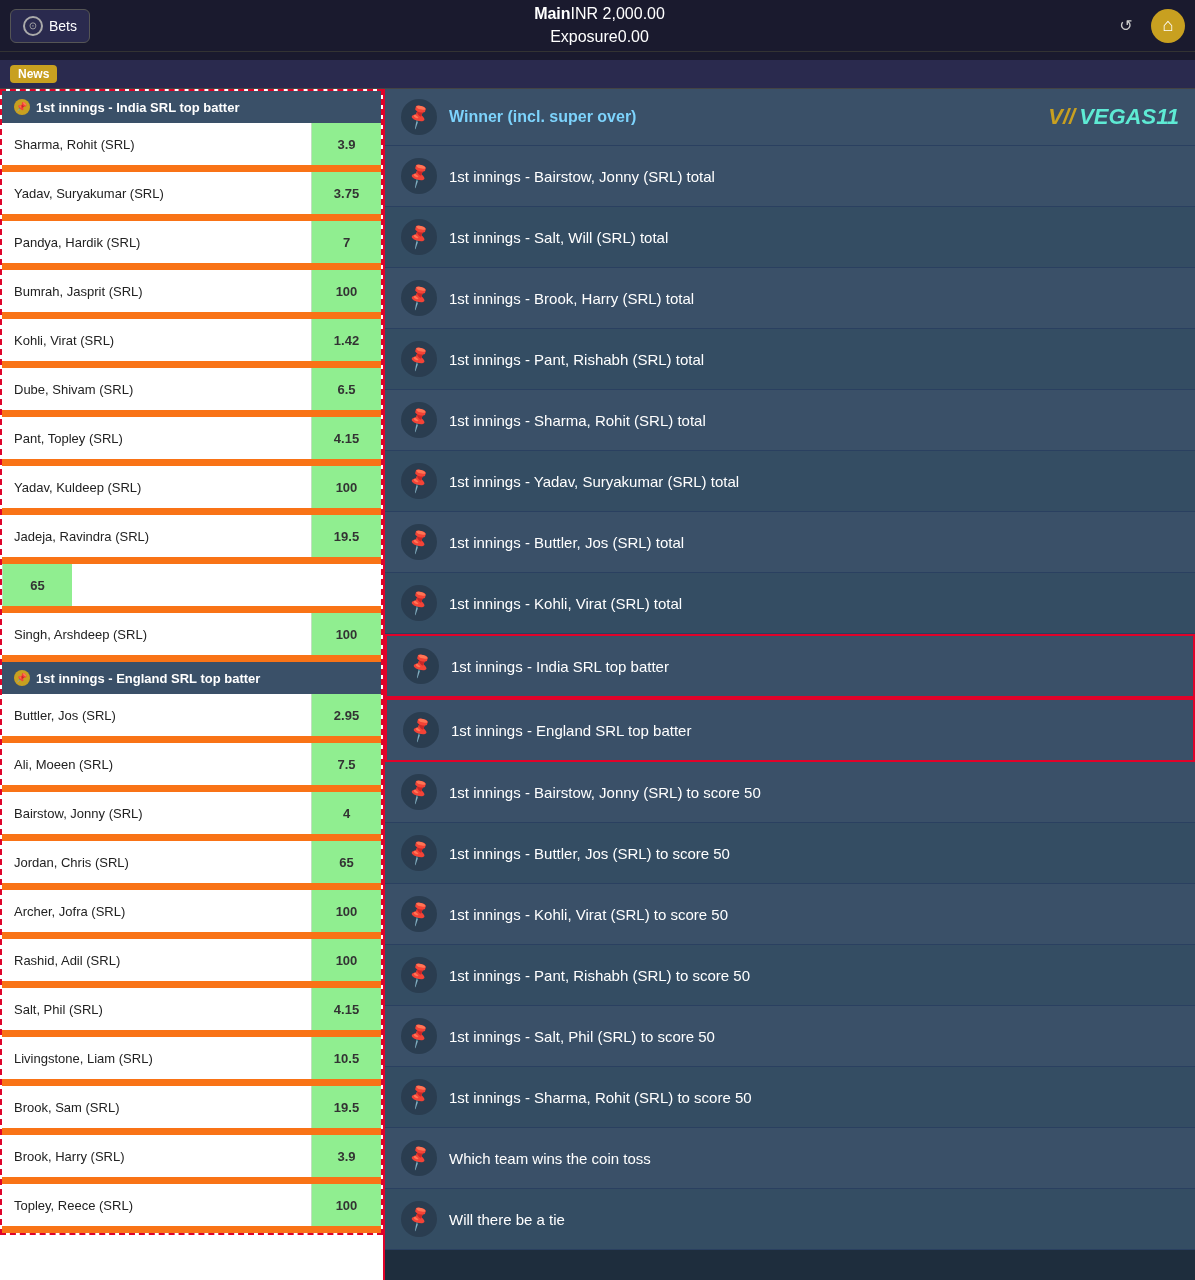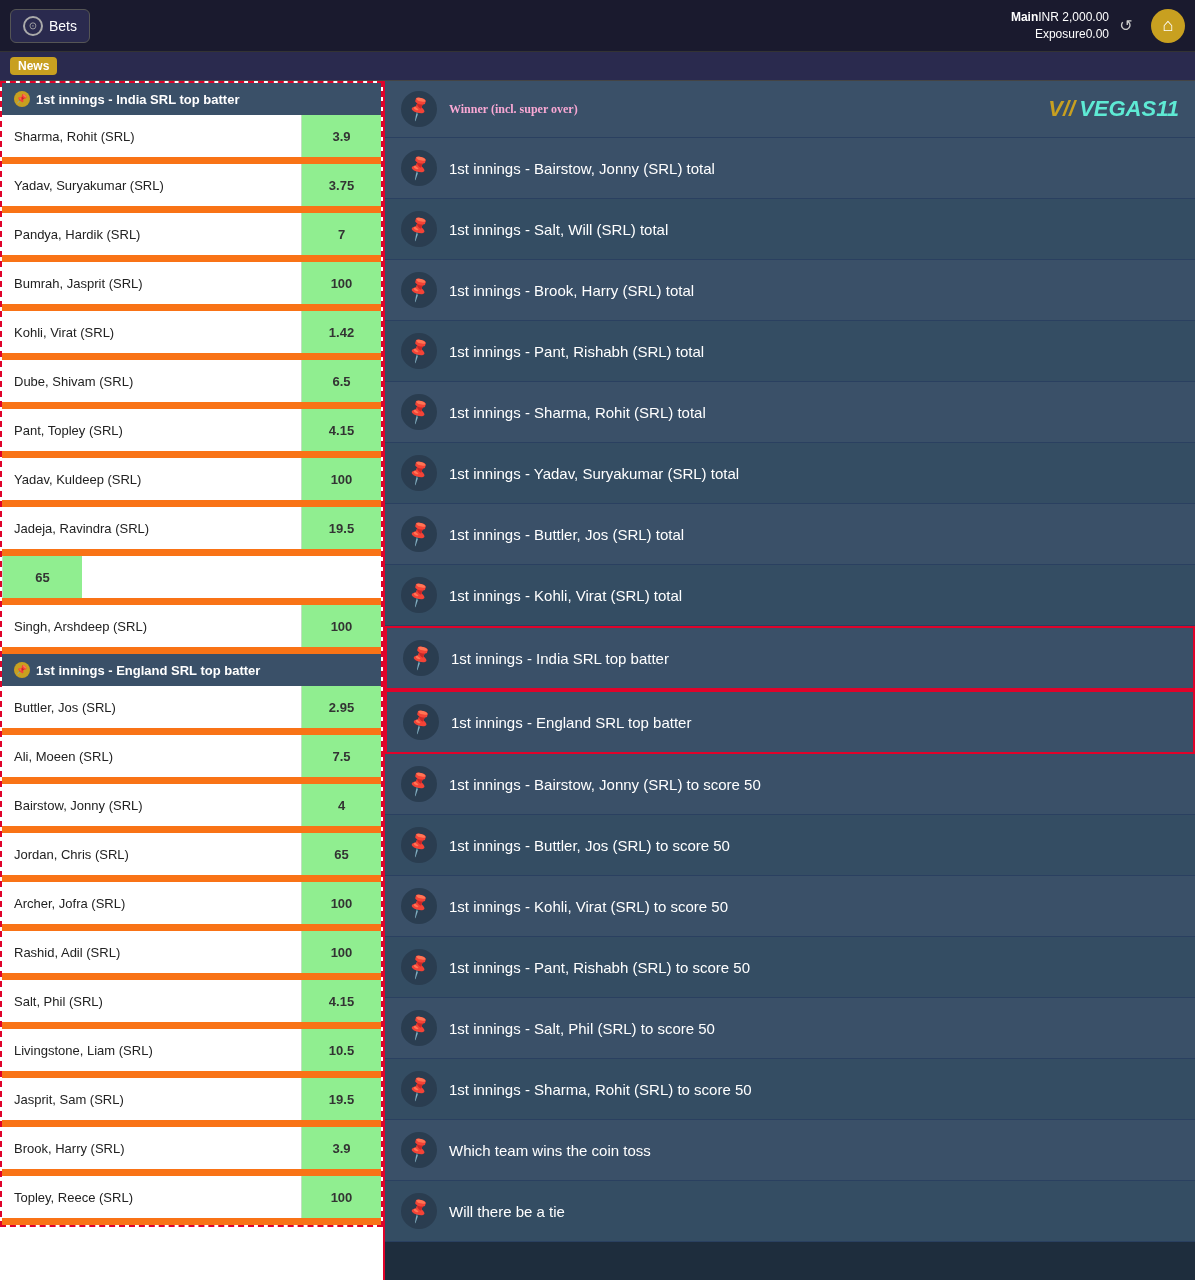--- a/index.html
+++ b/index.html
@@ -36,23 +36,23 @@
     }
     .bets-icon {
       width: 20px; height: 20px;
       border: 2px solid #aaa;
       border-radius: 50%;
       display: flex; align-items: center; justify-content: center;
       font-size: 10px; color: #aaa;
     }
     .main-info {
       flex: 1;
-      text-align: right;
+      text-align: center;
       color: #fff;
-      font-size: 12px;
+      font-size: 16px;
       line-height: 1.4;
     }
     .main-info .main-label { color: #fff; font-weight: bold; }
     .header-actions {
       display: flex;
       align-items: center;
       gap: 8px;
     }
     .refresh-btn, .home-btn {
       width: 34px; height: 34px;
@@ -68,20 +68,21 @@
     
     .news-bar {
       background: #2a2a4e;
       padding: 5px 10px;
       color: #fff;
       font-size: 13px;
       display: flex;
       align-items: center;
       gap: 8px;
       border-bottom: 1px solid #444;
+      margin-top: 8px;
     }
     .news-tag {
       background: #c8a020;
       color: #fff;
       padding: 2px 8px;
       border-radius: 4px;
       font-size: 12px;
       font-weight: bold;
     }
 
@@ -126,21 +127,21 @@
       min-height: 42px;
     }
     .bet-name {
       flex: 1;
       padding: 8px 12px;
       font-size: 13px;
       color: #222;
       background: #fff;
     }
     .bet-odds {
-      width: 80px;
+      width: 70px;
       text-align: center;
       padding: 8px 6px;
       font-size: 13px;
       font-weight: bold;
       color: #333;
       background: #90ee90;
       border-left: 1px solid #c0e0c0;
       min-height: 42px;
       display: flex;
       align-items: center;
@@ -163,25 +164,24 @@
 
     
     .right-header {
       display: flex;
       align-items: center;
       background: #3a5068;
       padding: 10px 16px;
       border-bottom: 1px solid #2a4060;
     }
     .winner-label {
-      color: #f9a8d4;
-      font-size: 12px;
+      color: #7dd3fc;
+      font-size: 16px;
       font-weight: bold;
       flex: 1;
-      font-family: Liberation Serif, serif;
     }
     .vegas-logo {
       display: flex;
       align-items: center;
       gap: 4px;
     }
     .vegas-text {
       font-size: 22px;
       font-weight: 900;
       font-style: italic;
@@ -349,21 +349,21 @@
     </div>
             <div class="bet-row">
       <div class="bet-name">Salt, Phil (SRL)</div>
       <div class="bet-odds">4.15</div>
     </div>
             <div class="bet-row">
       <div class="bet-name">Livingstone, Liam (SRL)</div>
       <div class="bet-odds">10.5</div>
     </div>
             <div class="bet-row">
-      <div class="bet-name">Jasprit, Sam (SRL)</div>
+      <div class="bet-name">Brook, Sam (SRL)</div>
       <div class="bet-odds">19.5</div>
     </div>
             <div class="bet-row">
       <div class="bet-name">Brook, Harry (SRL)</div>
       <div class="bet-odds">3.9</div>
     </div>
             <div class="bet-row">
       <div class="bet-name">Topley, Reece (SRL)</div>
       <div class="bet-odds">100</div>
     </div>

